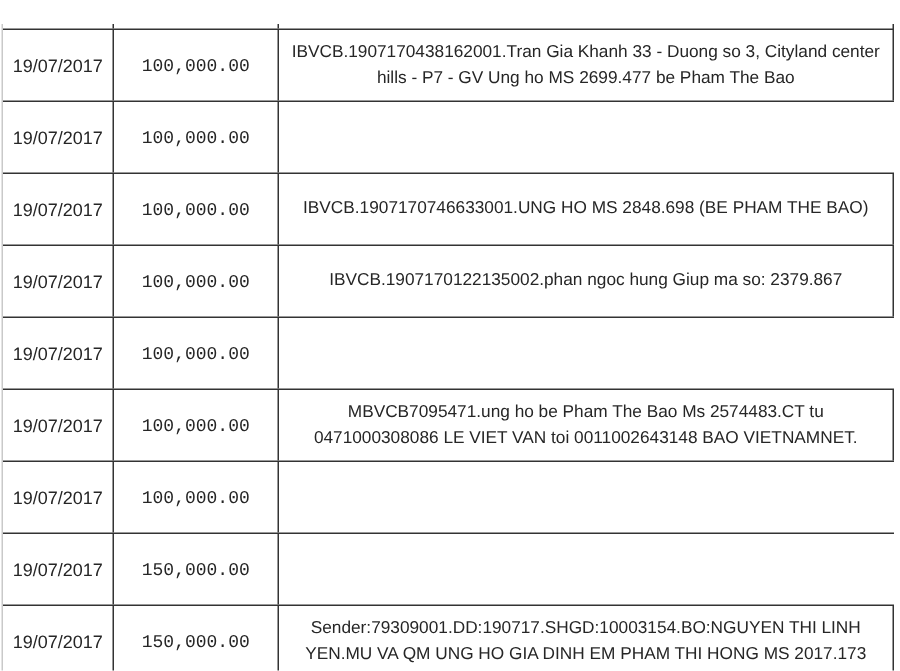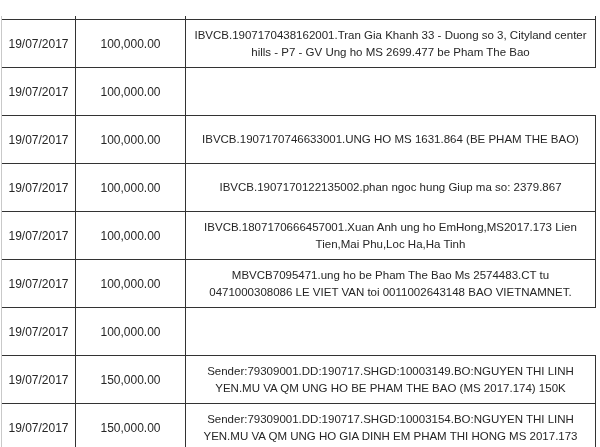--- a/index.html
+++ b/index.html
@@ -36,21 +36,21 @@
   .cell {
     box-sizing: border-box;
     border-right: 1px solid var(--border-color, #333333);
     display: flex;
     align-items: center;
     justify-content: center;
     text-align: center;
     color: var(--text-color, #262626);
   }
   .c-date  { width: 74px;  font-size: 12px; }
-  .c-amt   { width: 110px; font-size: 12px; }
+  .c-amt   { width: 110px; font-size: 12px; font-family: Liberation Mono, monospace; }
   .c-desc  {
     flex: 1;
     font-size: 11.5px;
     line-height: 1.45;
     padding: 2px 7px;
   }
 </style>
 </head>
 <body>
 
@@ -69,50 +69,48 @@
   </div>
 
   <div class="row">
     <div class="cell c-date">19/07/2017</div>
     <div class="cell c-amt">100,000.00</div>
   </div>
 
   <div class="row">
     <div class="cell c-date">19/07/2017</div>
     <div class="cell c-amt">100,000.00</div>
-    <div class="cell c-desc">IBVCB.1907170746633001.UNG HO MS 1631.864 (BE PHAM THE BAO)</div>
+    <div class="cell c-desc">IBVCB.1907170746633001.UNG HO MS 2848.698 (BE PHAM THE BAO)</div>
   </div>
 
   <div class="row">
     <div class="cell c-date">19/07/2017</div>
     <div class="cell c-amt">100,000.00</div>
     <div class="cell c-desc">IBVCB.1907170122135002.phan ngoc hung Giup ma so: 2379.867</div>
   </div>
 
   <div class="row">
     <div class="cell c-date">19/07/2017</div>
     <div class="cell c-amt">100,000.00</div>
-    <div class="cell c-desc">IBVCB.1807170666457001.Xuan Anh ung ho EmHong,MS2017.173 Lien Tien,Mai Phu,Loc Ha,Ha Tinh</div>
   </div>
 
   <div class="row">
     <div class="cell c-date">19/07/2017</div>
     <div class="cell c-amt">100,000.00</div>
     <div class="cell c-desc">MBVCB7095471.ung ho be Pham The Bao Ms 2574483.CT tu 0471000308086 LE VIET VAN toi 0011002643148 BAO VIETNAMNET.</div>
   </div>
 
   <div class="row">
     <div class="cell c-date">19/07/2017</div>
     <div class="cell c-amt">100,000.00</div>
   </div>
 
   <div class="row">
     <div class="cell c-date">19/07/2017</div>
     <div class="cell c-amt">150,000.00</div>
-    <div class="cell c-desc">Sender:79309001.DD:190717.SHGD:10003149.BO:NGUYEN THI LINH YEN.MU VA QM UNG HO BE PHAM THE BAO (MS 2017.174) 150K</div>
   </div>
 
   <div class="row">
     <div class="cell c-date">19/07/2017</div>
     <div class="cell c-amt">150,000.00</div>
     <div class="cell c-desc">Sender:79309001.DD:190717.SHGD:10003154.BO:NGUYEN THI LINH YEN.MU VA QM UNG HO GIA DINH EM PHAM THI HONG MS 2017.173</div>
   </div>
 <div class="row partial-bottom" id="partial-bottom">
       <div class="cell c-date"></div>
       <div class="cell c-amt"></div>

